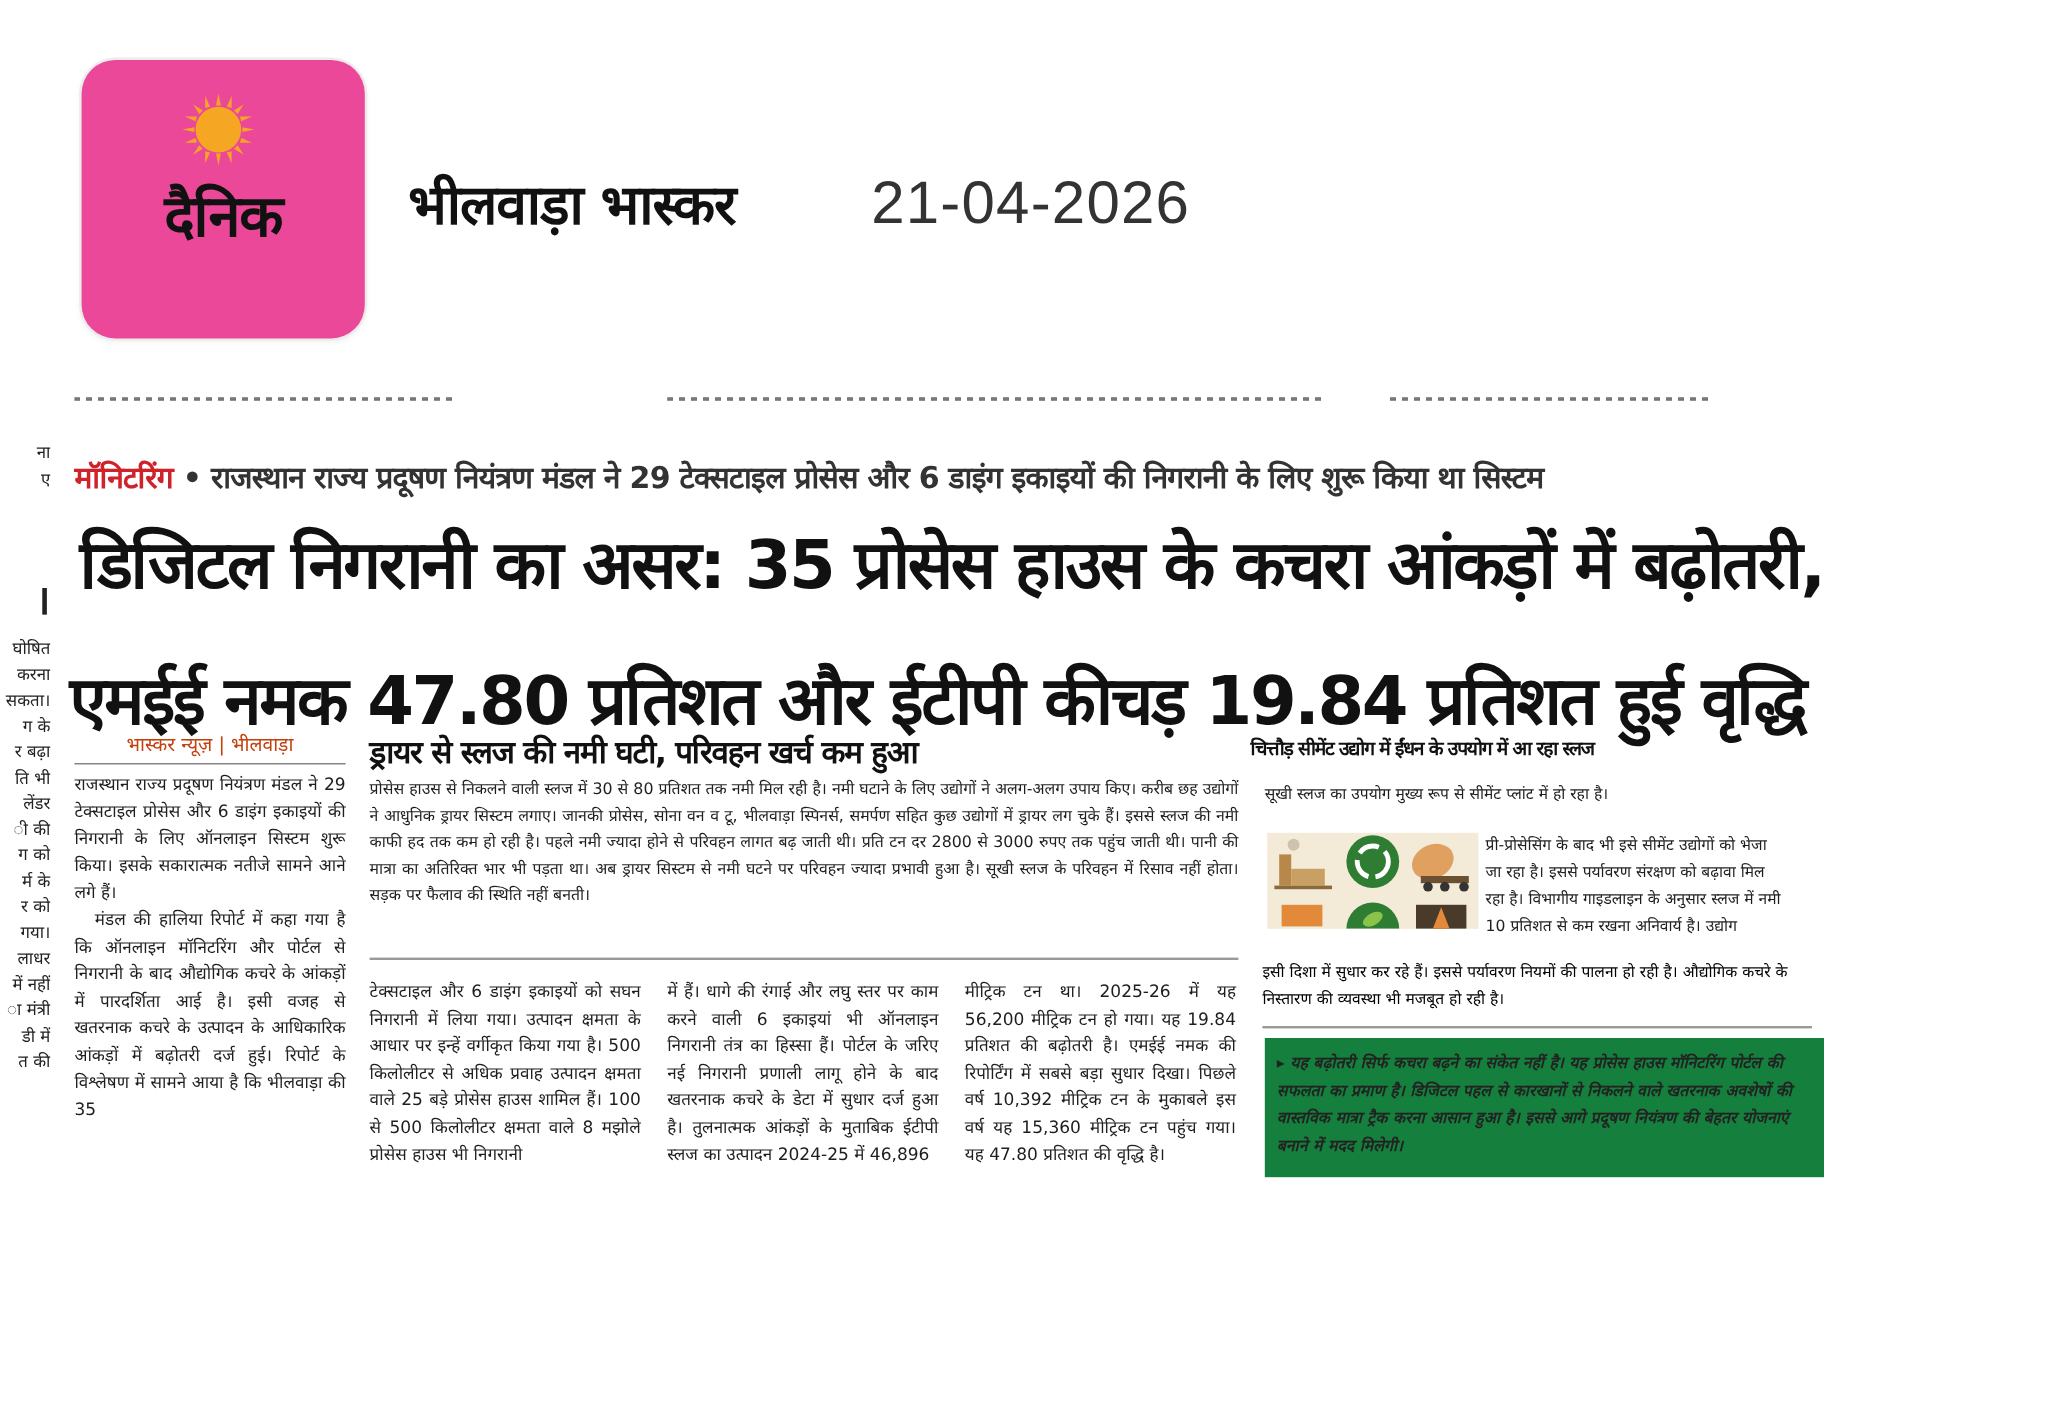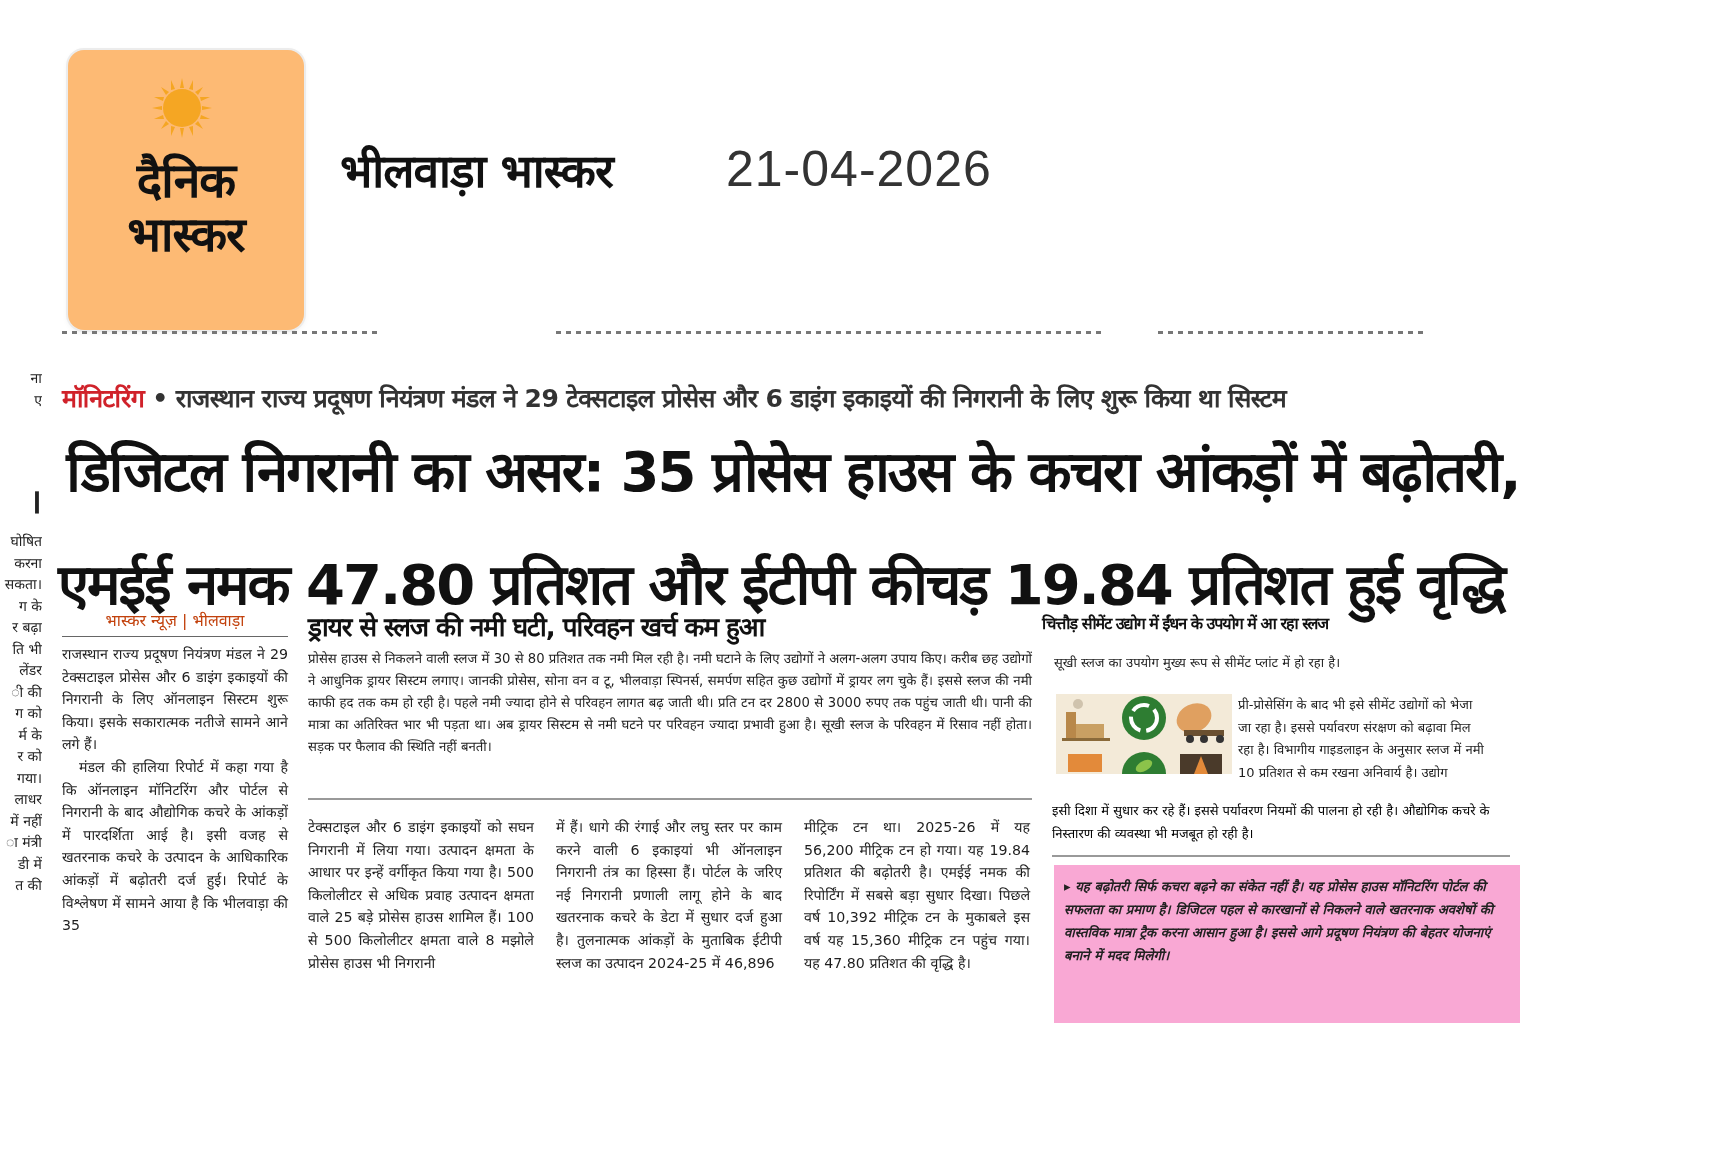--- a/index.html
+++ b/index.html
@@ -1,17 +1,17 @@
 <!DOCTYPE html>
 <html><head>
 <meta charset="utf-8">
 <style>
   html,body{margin:0;padding:0;background:#ffffff;}
   body{width:1721px;height:1173px;position:relative;overflow:hidden;font-family:"DejaVu Sans",sans-serif;color:#1c1c1c;}
-  .logo-box{position:absolute;left:68px;top:50px;width:236px;height:280px;border-radius:16px;background:#fdba74;box-shadow:0 0 0 2px #ececec,0 2px 6px rgba(0,0,0,0.08);}
+  .logo-box{position:absolute;left:68px;top:50px;width:236px;height:232px;border-radius:28px;background:#ec4899;box-shadow:0 0 0 2px #ececec,0 2px 6px rgba(0,0,0,0.08);}
   .sun{position:absolute;left:84px;top:28px;width:60px;height:60px;}
   .logo-l1,.logo-l2{position:absolute;left:0;width:236px;text-align:center;font-family:"DejaVu Sans",sans-serif;font-weight:bold;color:#111;letter-spacing:-1px;}
   .logo-l1{top:96px;font-size:48px;}
   .logo-l2{top:150px;font-size:48px;}
   .edition{position:absolute;left:340px;top:138px;font-size:46px;font-weight:bold;color:#111;letter-spacing:-1px;}
   .date{position:absolute;left:726px;top:140px;font-size:50px;color:#333;font-family:"Liberation Sans",sans-serif;letter-spacing:1px;}
   .faint-row{position:absolute;top:330px;height:6px;}
   .faint-row span{position:absolute;height:3px;top:1px;background:repeating-linear-gradient(90deg,#777 0 5px,transparent 5px 10px);}
   .left-strip{position:absolute;left:0;top:368px;width:42px;font-size:14px;line-height:21.5px;color:#222;overflow:hidden;white-space:nowrap;text-align:right;}
   .kicker{position:absolute;left:62px;top:380px;font-size:25px;white-space:nowrap;color:#333;letter-spacing:-0.6px;font-weight:bold;}
@@ -29,21 +29,21 @@
   .rule1{position:absolute;left:308px;top:798px;width:724px;height:0;border-top:2px solid #999;}
   .c2{left:308px;top:816px;width:226px;}
   .c3{left:556px;top:816px;width:226px;}
   .c4{left:804px;top:816px;width:226px;}
   .sub2{position:absolute;left:1042px;top:612px;font-size:16px;font-weight:bold;color:#111;letter-spacing:-1px;white-space:nowrap;}
   .sidebox-lead{position:absolute;left:1054px;top:652px;width:470px;font-size:13px;line-height:22px;color:#1e1e1e;}
   .illus{position:absolute;left:1056px;top:694px;width:176px;height:80px;background:#f3ead8;}
   .sidebox-wrap{position:absolute;left:1238px;top:676px;width:248px;font-size:13px;line-height:22.5px;color:#1e1e1e;margin-top:18px;}
   .sidebox-tail{position:absolute;left:1052px;top:800px;width:470px;font-size:13px;line-height:22.5px;color:#000000;}
   .rule2{position:absolute;left:1052px;top:855px;width:458px;border-top:2px solid #999;}
-  .quote{position:absolute;left:1054px;top:865px;width:466px;height:158px;background:#f9a8d4;padding:10px 10px 0 10px;box-sizing:border-box;}
+  .quote{position:absolute;left:1054px;top:865px;width:466px;height:116px;background:#15803d;padding:10px 10px 0 10px;box-sizing:border-box;}
   .quote-text{font-size:13.2px;line-height:23px;font-style:italic;color:#222;font-weight:bold;}
   .quote-author{font-size:13.5px;line-height:22px;font-weight:bold;color:#111;}
 </style>
 </head>
 <body>
 
 <div class="logo-box">
   <svg class="sun" viewBox="0 0 60 60">
     <g fill="#f5a623">
       <circle cx="30" cy="30" r="19"></circle>
@@ -61,21 +61,20 @@
         <polygon points="41,2 41,12 37,11"></polygon>
           <polygon points="19,58 19,48 23,49"></polygon>
         <polygon points="2,19 12,19 11,23"></polygon>
           <polygon points="58,41 48,41 49,37"></polygon>
         <polygon points="58,19 49,23 48,19"></polygon>
           <polygon points="2,41 11,37 12,41"></polygon>
       </g>
     </g>
   </svg>
   <div class="logo-l1">दैनिक</div>
-  <div class="logo-l2">भास्कर</div>
 </div>
 
 <div class="edition">भीलवाड़ा भास्कर</div>
 <div class="date">21-04-2026</div>
 
 <div class="faint-row" style="left:0;width:1721px;">
   <span style="left:62px;width:315px;"></span>
   <span style="left:556px;width:545px;"></span>
   <span style="left:1158px;width:270px;"></span>
 </div>

